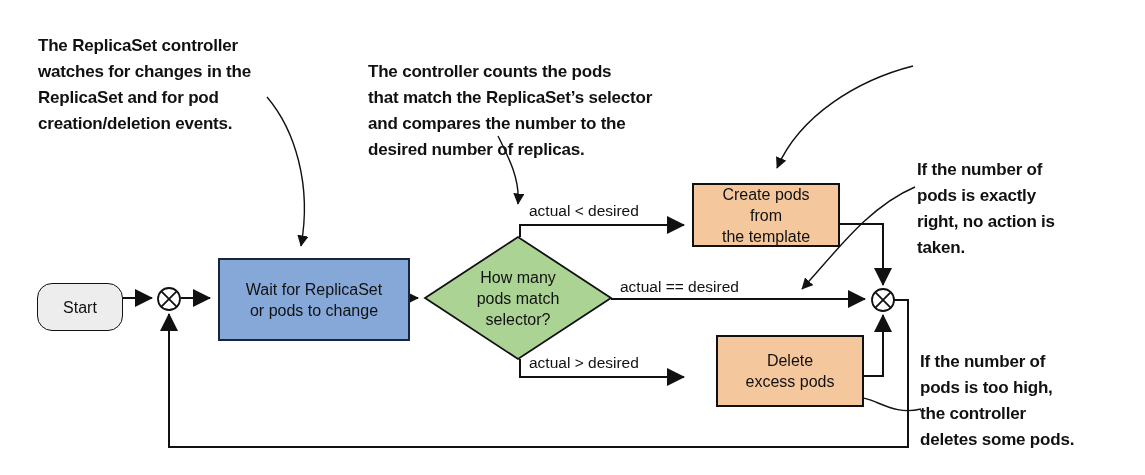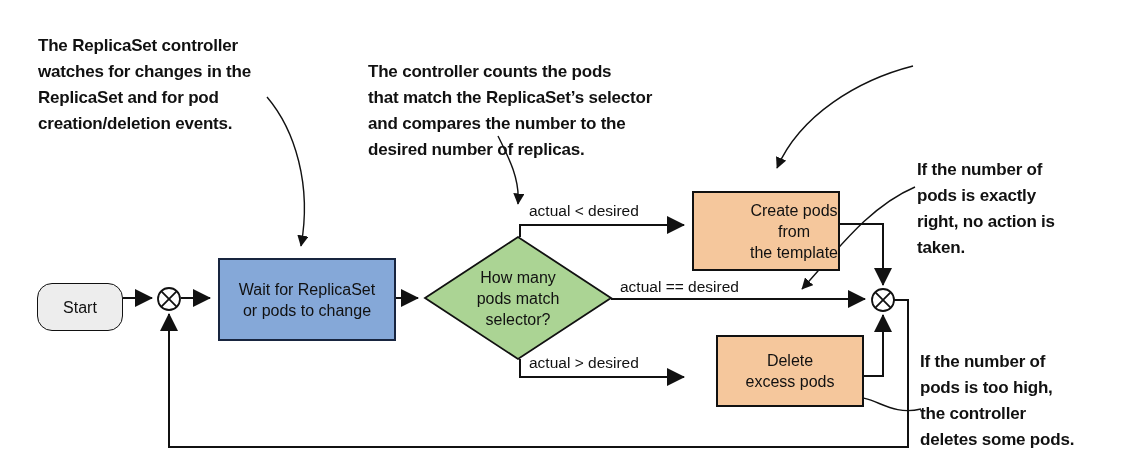--- a/index.html
+++ b/index.html
@@ -81,32 +81,32 @@
       <path d="M875.2,292.2 L890.8,307.8 M890.8,292.2 L875.2,307.8" fill="none"></path>
     </g>
 
     <polygon points="425,298 518,237 611,298 518,359" fill="#abd494" stroke="#111111" stroke-width="1.8"></polygon>
   </svg>
 
   <div class="node terminal" style="left:37px;top:283px;width:86px;height:48px;justify-content:center;">
     <span>Start</span>
   </div>
 
-  <div class="node rect process" style="left:218px;top:258px;width:178px;height:83px;">
+  <div class="node rect process" style="left:218px;top:258px;width:192px;height:83px;">
     <span>Wait for ReplicaSet
 or pods to change</span>
   </div>
 
   <div class="diamond-wrap" style="left:425px;top:237px;width:186px;height:122px;text-decoration:underline;">
     <div class="diamond-label">How many
 pods match
 selector?</div>
   </div>
 
-  <div class="node rect action" style="left:692px;top:191px;width:148px;height:80px;justify-content:flex-end;">
+  <div class="node rect action" style="left:692px;top:183px;width:148px;height:64px;">
     <span>Create pods
 from
 the template</span>
   </div>
 
   <div class="node rect action" style="left:716px;top:335px;width:148px;height:72px;">
     <span>Delete
 excess pods</span>
   </div>
 

